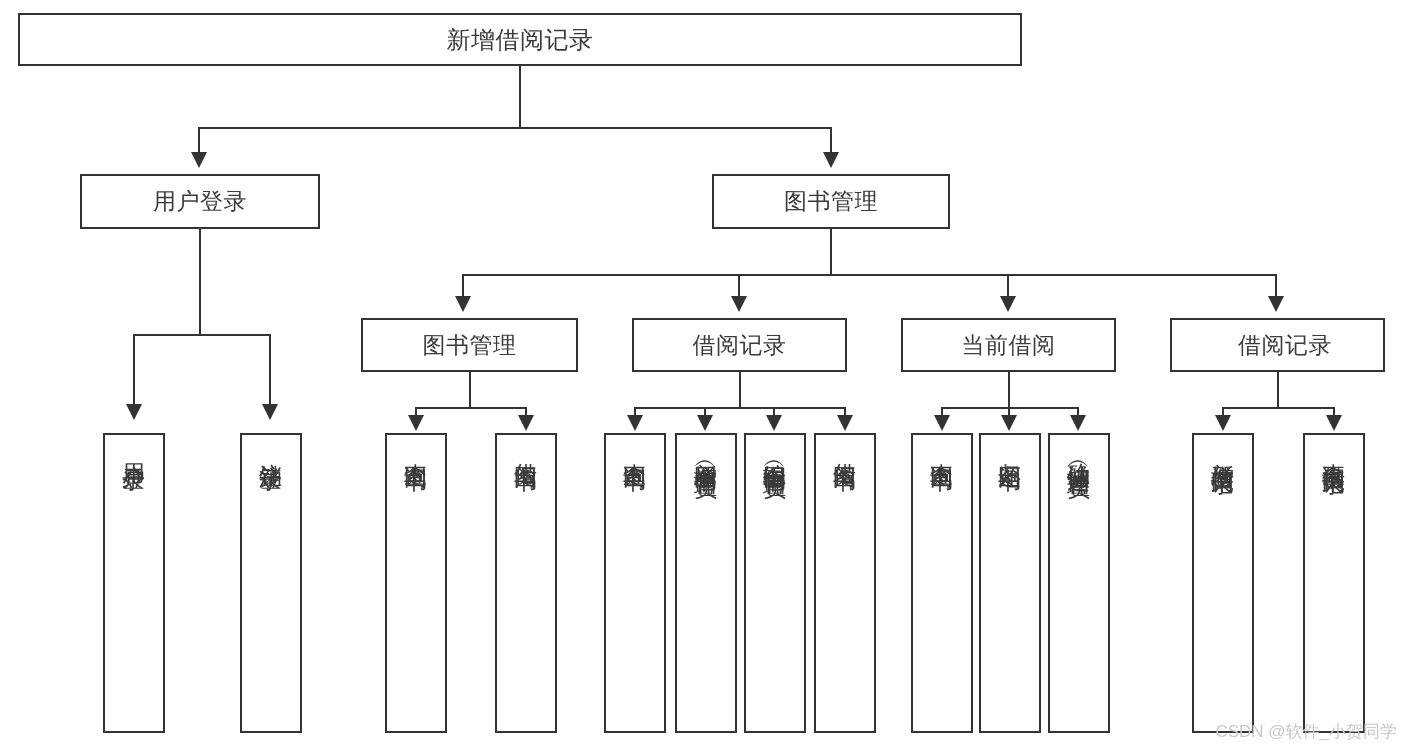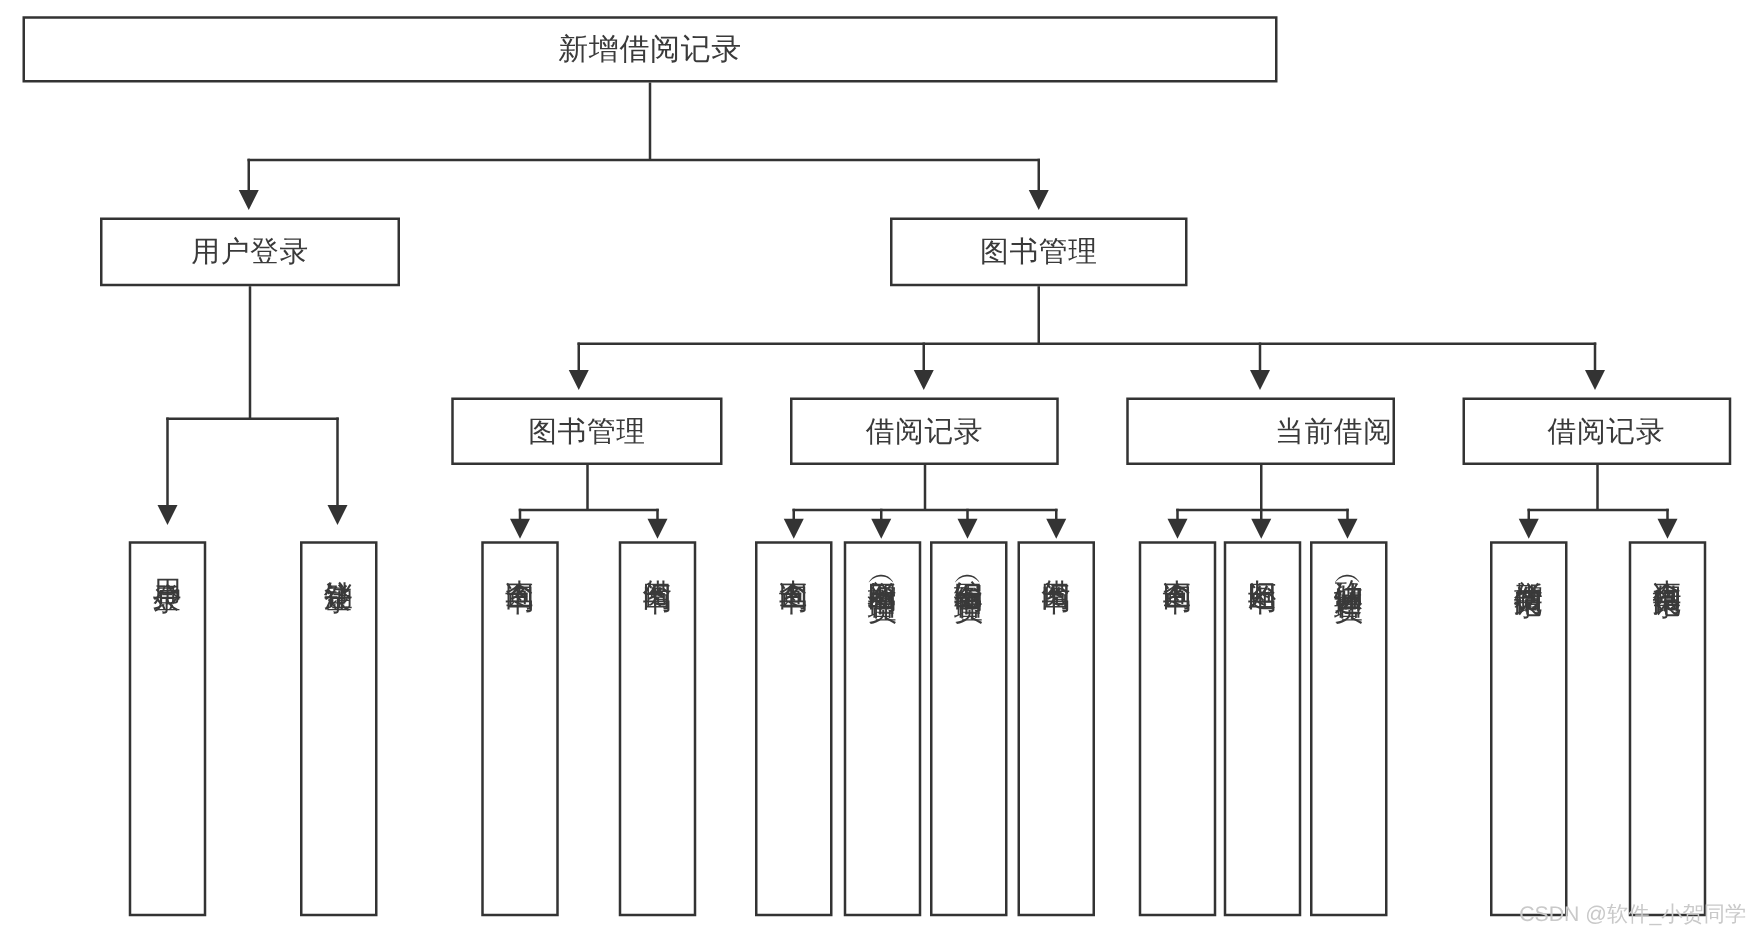--- a/index.html
+++ b/index.html
@@ -116,21 +116,21 @@
   <div class="arrow" style="left:1000px;top:296px;"></div>
   <div class="conn vline" style="left:1275px;top:274px;width:2px;height:24px;"></div>
   <div class="arrow" style="left:1268px;top:296px;"></div>
 
   <div class="node horiz" id="node-new-book-recommend" style="left:361px;top:318px;width:217px;height:54px;">
     <span class="lbl">图书管理</span>
   </div>
   <div class="node horiz" id="node-book-borrow" style="left:632px;top:318px;width:215px;height:54px;">
     <span class="lbl">借阅记录</span>
   </div>
-  <div class="node horiz" id="node-current-borrow" style="left:901px;top:318px;width:215px;height:54px;justify-content:flex-end;">
+  <div class="node horiz" id="node-current-borrow" style="left:901px;top:318px;width:215px;height:54px;">
     <span class="lbl">当前借阅</span>
   </div>
   <div class="node horiz" id="node-borrow-record" style="left:1170px;top:318px;width:215px;height:54px;padding-left:15px;">
     <span class="lbl">借阅记录</span>
   </div>
 
   <div class="conn vline" style="left:469px;top:372px;width:2px;height:36px;"></div>
   <div class="conn hline" style="left:415px;top:407px;width:112px;height:2px;"></div>
   <div class="conn vline" style="left:415px;top:407px;width:2px;height:10px;"></div>
   <div class="arrow" style="left:408px;top:415px;"></div>

